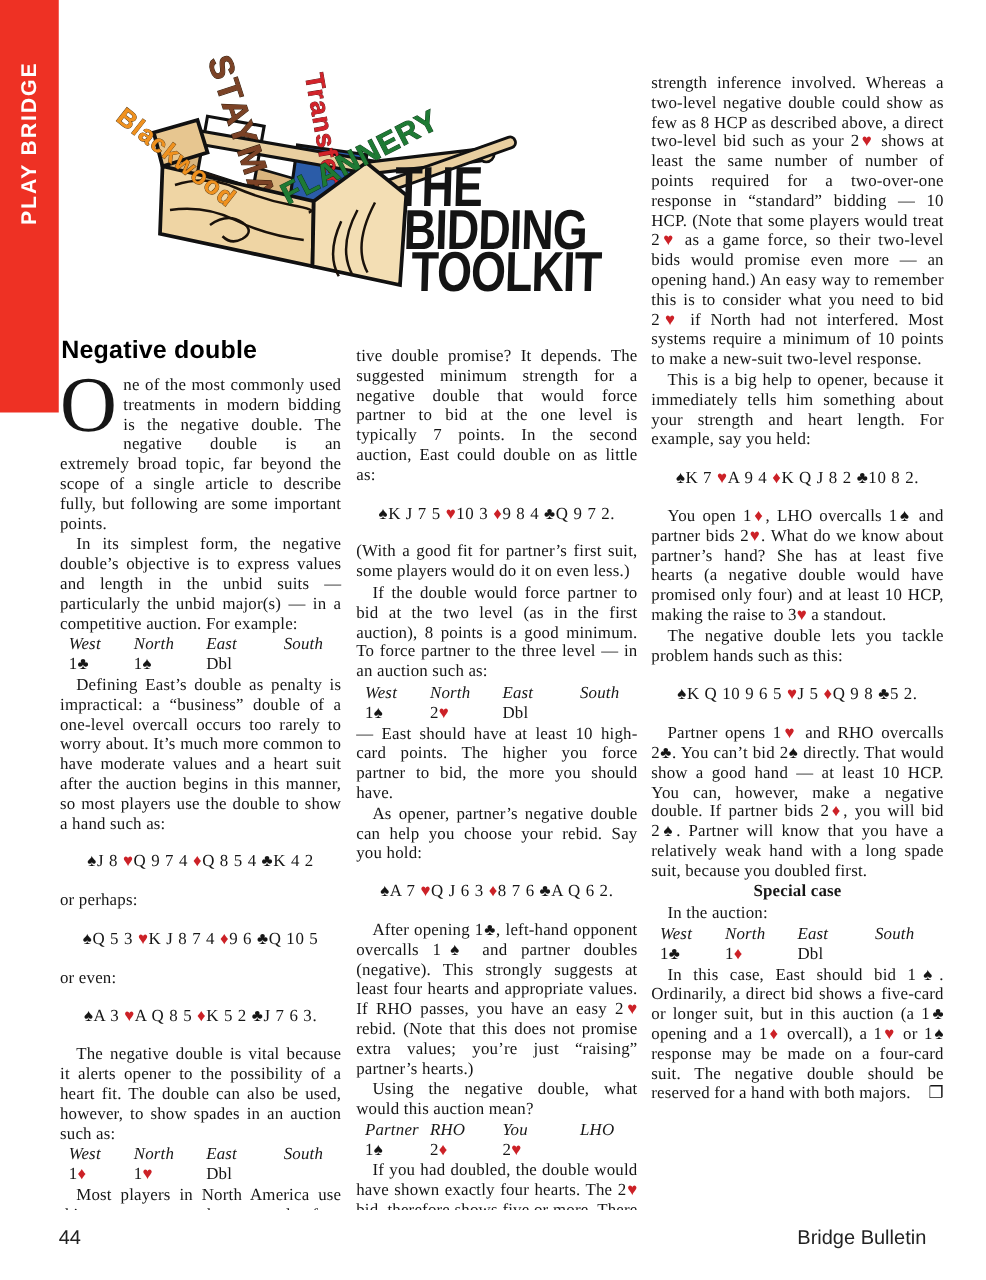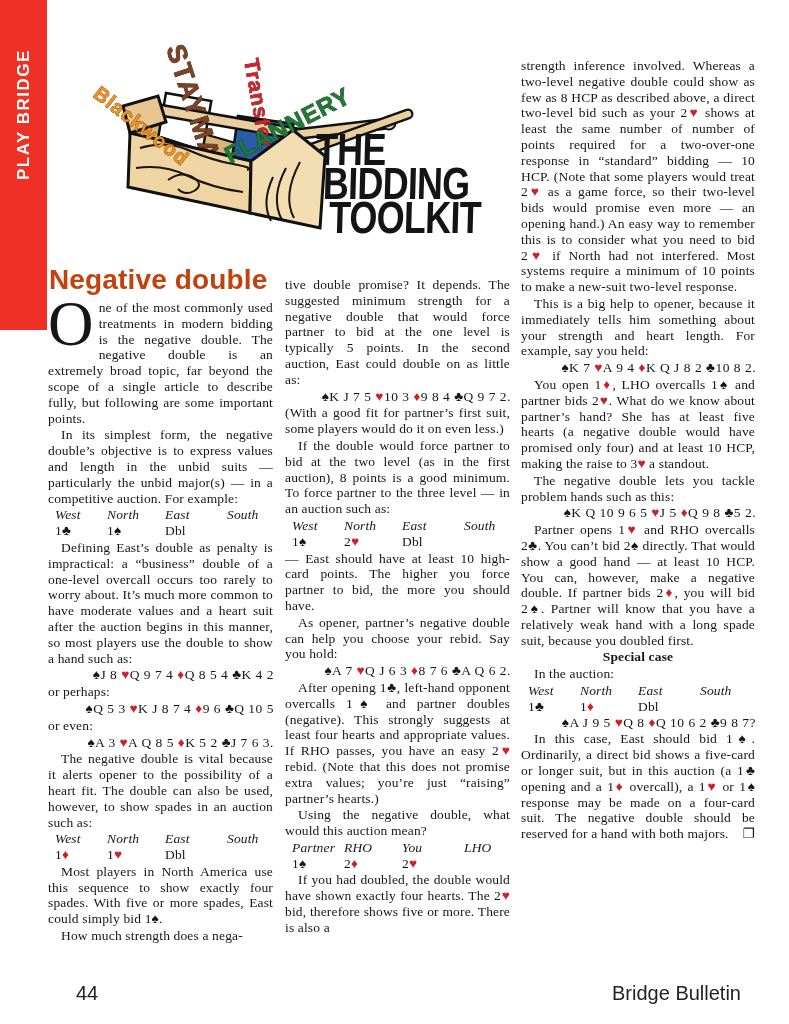--- a/index.html
+++ b/index.html
@@ -26,37 +26,37 @@
   #toolbox text{font-family:"Liberation Sans",sans-serif;font-weight:bold;paint-order:stroke;}
 
   
   .col{position:absolute;font-size:13.5px;line-height:15.8px;text-align:justify;
         letter-spacing:0.15px;overflow:hidden;z-index:3;}
   #col1{left:47px;top:268px;width:227px;height:700px;}
   #col2{left:284px;top:276px;width:227px;height:692px;}
   #col3{left:520px;top:57px;width:236px;height:911px;}
 
   .article-heading{font-family:"Liberation Sans",sans-serif;font-weight:bold;
-        font-size:28px;line-height:24px;color:#c2410c;margin:0 0 8px 2px;text-align:left;}
+        font-size:20px;line-height:24px;color:#000000;margin:0 0 8px 2px;text-align:left;}
 
   p.body-p{margin:1px;}
   .ind{text-indent:13px;}
   .dc{float:left;font-size:63px;line-height:47px;padding:1px 5px 0 0;color:#161616;}
-  .hand{margin:0;text-align:right;letter-spacing:0.5px;white-space:nowrap;}
+  .hand{margin:15px;text-align:center;letter-spacing:0.5px;white-space:nowrap;}
   .rs{color:#CC2127;}
   .bs{color:#161616;}
   .auction{padding-left:8px;}
   .a-row{display:grid;grid-template-columns:52px 58px 62px auto;text-align:left;}
   .a-row.hdr span{font-style:italic;}
   .subhead{margin:0;font-weight:bold;text-align:center;}
   .endmark{float:right;font-family:"Liberation Sans",sans-serif;}
 
   
   .folio{position:absolute;top:982px;font-family:"Liberation Sans",sans-serif;
-        font-size:20px;color:#222;z-index:3;margin-left:29px;}
+        font-size:16px;color:#222;z-index:3;}
   .folio.left{left:47px;}
   .folio.right{right:48px;}
 </style>
 </head>
 <body>
 
 <div class="page">
 
   <div class="sidebar">
     <div class="sidebar-label">PLAY BRIDGE</div>
@@ -159,21 +159,21 @@
             <span>1<span class="rs">♥</span></span>
             <span>Dbl</span>
             <span></span>
           </div>
         </div>
         <p class="body-p ind">Most players in North America use this sequence to show exactly four spades. With five or more spades, East could simply bid 1<span class="bs">♠</span>.</p>
         <p class="body-p ind">How much strength does a nega-</p>
       </div>
   </div>
   <div class="col" id="col2">
-      <p class="body-p">tive double promise? It depends. The suggested minimum strength for a negative double that would force partner to bid at the one level is typically 5 points. In the second auction, East could double on as little as:</p>
+      <p class="body-p">tive double promise? It depends. The suggested minimum strength for a negative double that would force partner to bid at the one level is typically 7 points. In the second auction, East could double on as little as:</p>
       <p class="hand"><span class="bs">♠</span>K J 7 5  <span class="rs">♥</span>10 3  <span class="rs">♦</span>9 8 4  <span class="bs">♣</span>Q 9 7 2.</p>
       <p class="body-p">(With a good fit for partner’s first suit, some players would do it on even less.)</p>
       <p class="body-p ind">If the double would force partner to bid at the two level (as in the first auction), 8 points is a good minimum. To force partner to the three level — in an auction such as:</p>
       <div class="auction">
         <div class="a-row hdr">
           <span>West</span>
           <span>North</span>
           <span>East</span>
           <span>South</span>
         </div>
@@ -222,20 +222,19 @@
           <span>East</span>
           <span>South</span>
         </div>
         <div class="a-row">
           <span>1<span class="bs">♣</span></span>
           <span>1<span class="rs">♦</span></span>
           <span>Dbl</span>
           <span></span>
         </div>
       </div>
-      <p class="hand"><span class="bs">♠</span>A J 9 5  <span class="rs">♥</span>Q 8  <span class="rs">♦</span>Q 10 6 2  <span class="bs">♣</span>9 8 7?</p>
       <p class="body-p ind">In this case, East should bid 1<span class="bs">♠</span>. Ordinarily, a direct bid shows a five-card or longer suit, but in this auction (a 1<span class="bs">♣</span> opening and a 1<span class="rs">♦</span> overcall), a 1<span class="rs">♥</span> or 1<span class="bs">♠</span> response may be made on a four-card suit. The negative double should be reserved for a hand with both majors. <span class="endmark">❐</span></p>
     </div>
 
   <div class="folio left">44</div>
   <div class="folio right">Bridge Bulletin</div>
 
 </div>
 
 </body></html>

